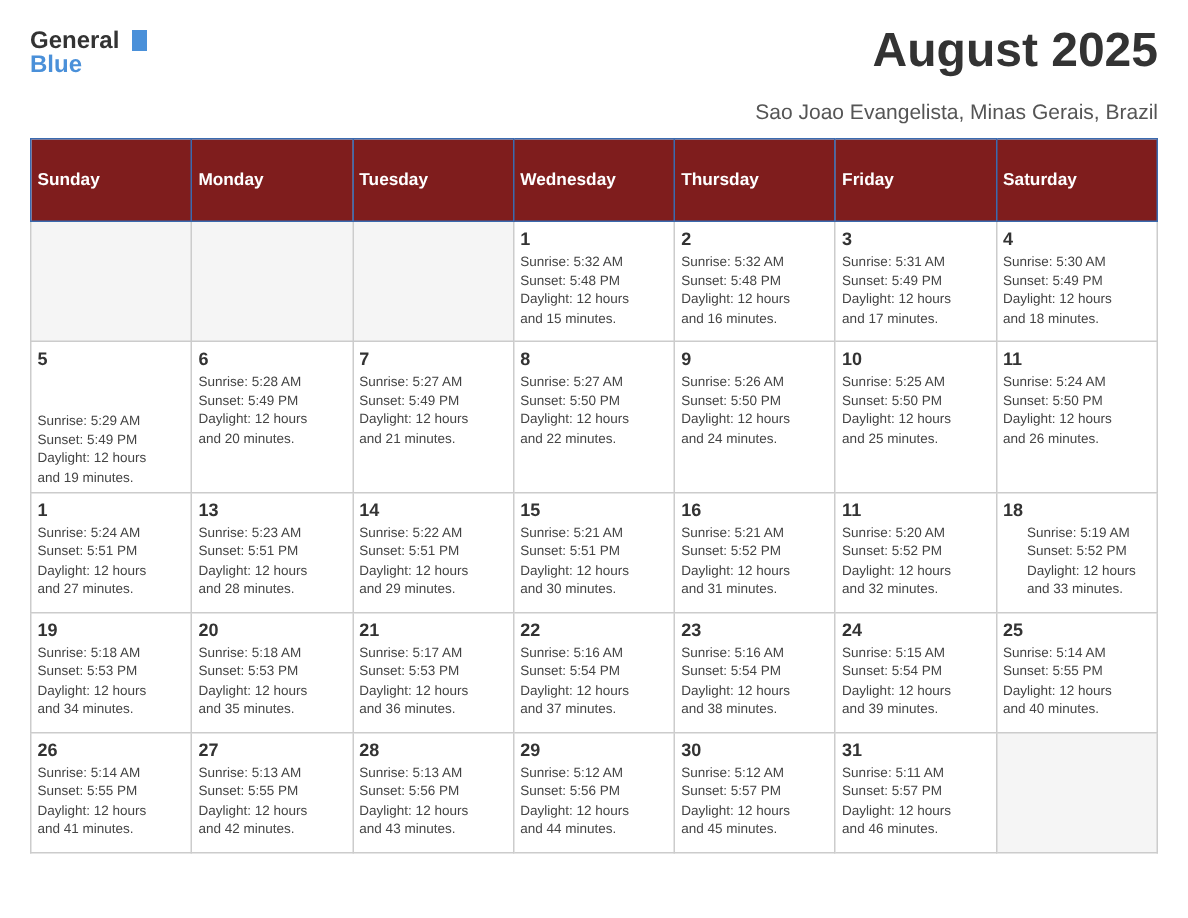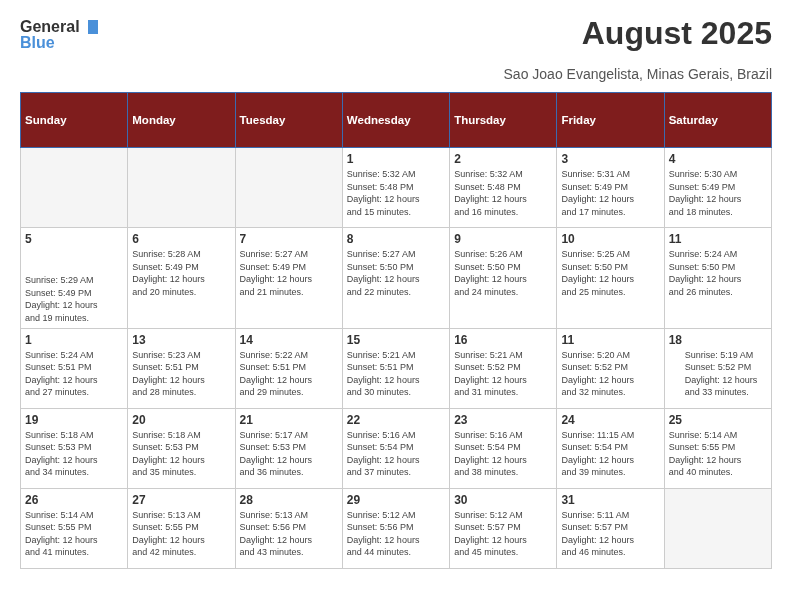--- a/index.html
+++ b/index.html
@@ -276,21 +276,21 @@
           </td>
           <td>
             <div class="day-number">23</div>
             <div class="day-info" style="white-space: pre-line;">Sunrise: 5:16 AM
 Sunset: 5:54 PM
 Daylight: 12 hours
 and 38 minutes.</div>
           </td>
           <td>
             <div class="day-number">24</div>
-            <div class="day-info" style="white-space: pre-line;">Sunrise: 11:15 AM
+            <div class="day-info" style="white-space: pre-line;">Sunrise: 5:15 AM
 Sunset: 5:54 PM
 Daylight: 12 hours
 and 39 minutes.</div>
           </td>
           <td>
             <div class="day-number">25</div>
             <div class="day-info" style="white-space: pre-line;">Sunrise: 5:14 AM
 Sunset: 5:55 PM
 Daylight: 12 hours
 and 40 minutes.</div>

